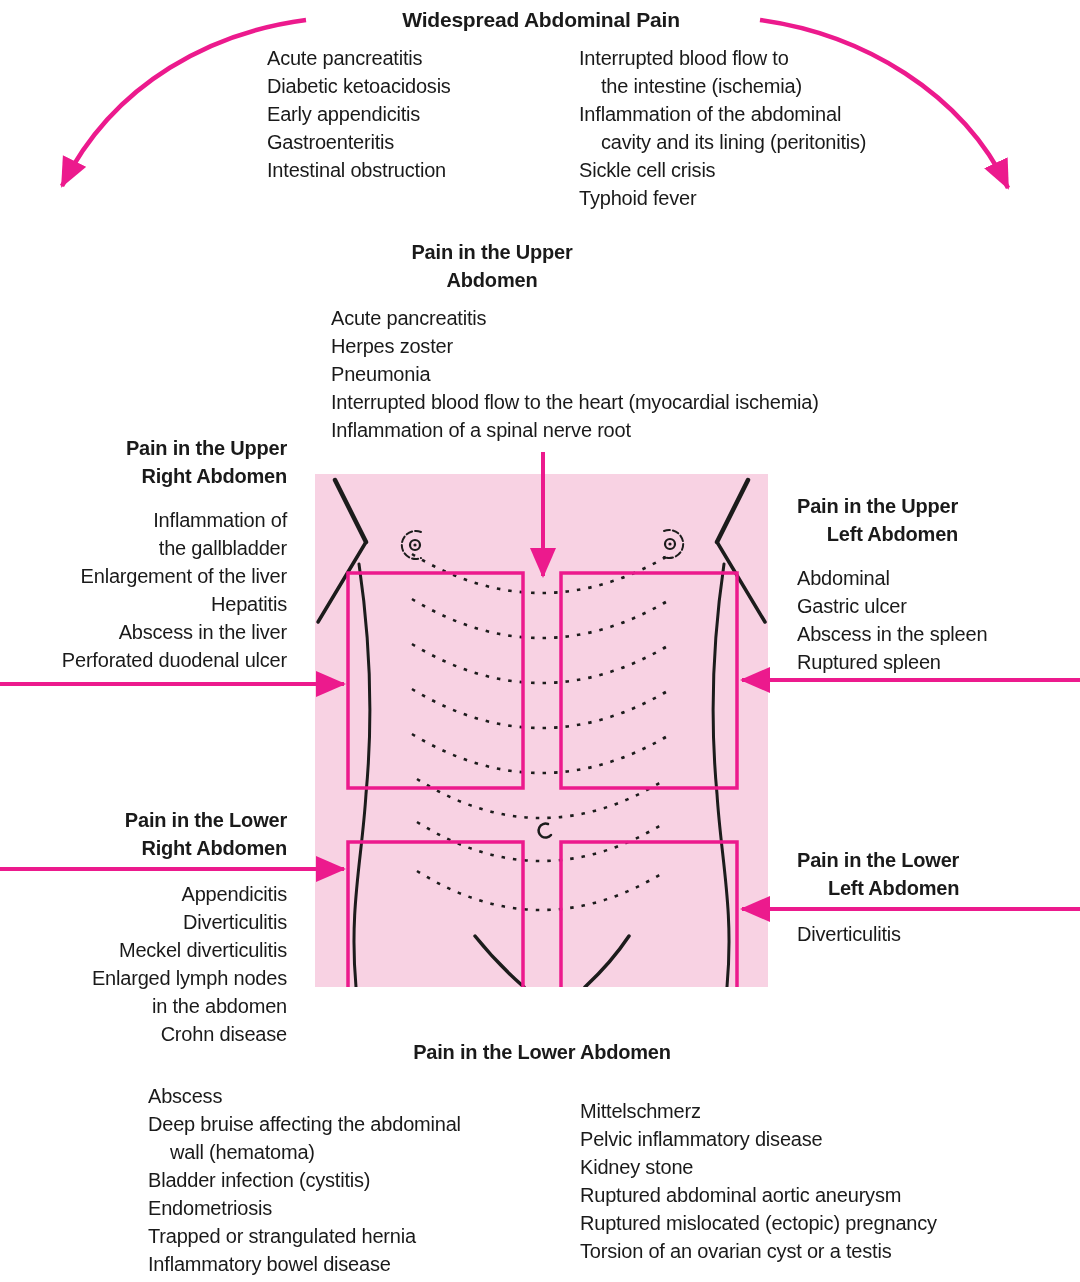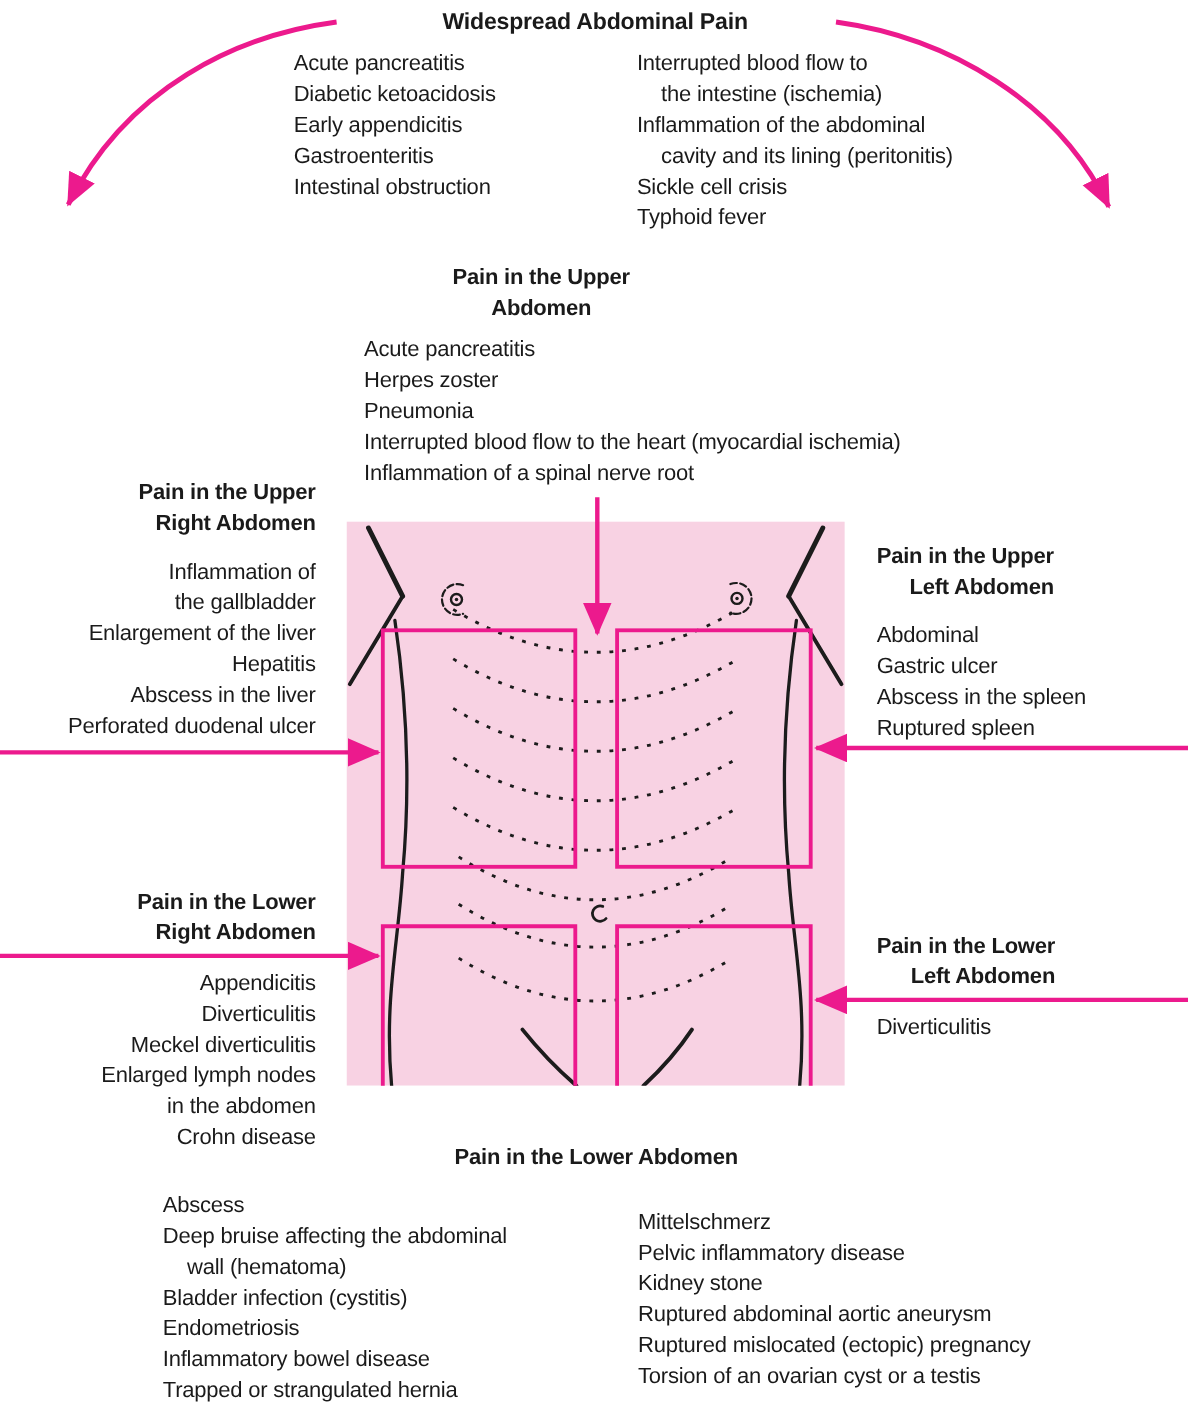--- a/index.html
+++ b/index.html
@@ -169,22 +169,22 @@
   </div>
 
 <div class="abs txt heading" style="left:542px;top:1038px;transform:translateX(-50%);">Pain in the Lower Abdomen</div>
 
 <div class="abs txt" style="left:148px;top:1082px;">
     <div class="line">Abscess</div>
     <div class="line">Deep bruise affecting the abdominal</div>
     <div class="line indent">wall (hematoma)</div>
     <div class="line">Bladder infection (cystitis)</div>
     <div class="line">Endometriosis</div>
+    <div class="line">Trapped or strangulated hernia</div>
     <div class="line">Inflammatory bowel disease</div>
-    <div class="line">Trapped or strangulated hernia</div>
   </div>
 
 <div class="abs txt" style="left:580px;top:1082px;margin-top:15px;">
     <div class="line">Mittelschmerz</div>
     <div class="line">Pelvic inflammatory disease</div>
     <div class="line">Kidney stone</div>
     <div class="line">Ruptured abdominal aortic aneurysm</div>
     <div class="line">Ruptured mislocated (ectopic) pregnancy</div>
     <div class="line">Torsion of an ovarian cyst or a testis</div>
   </div>

